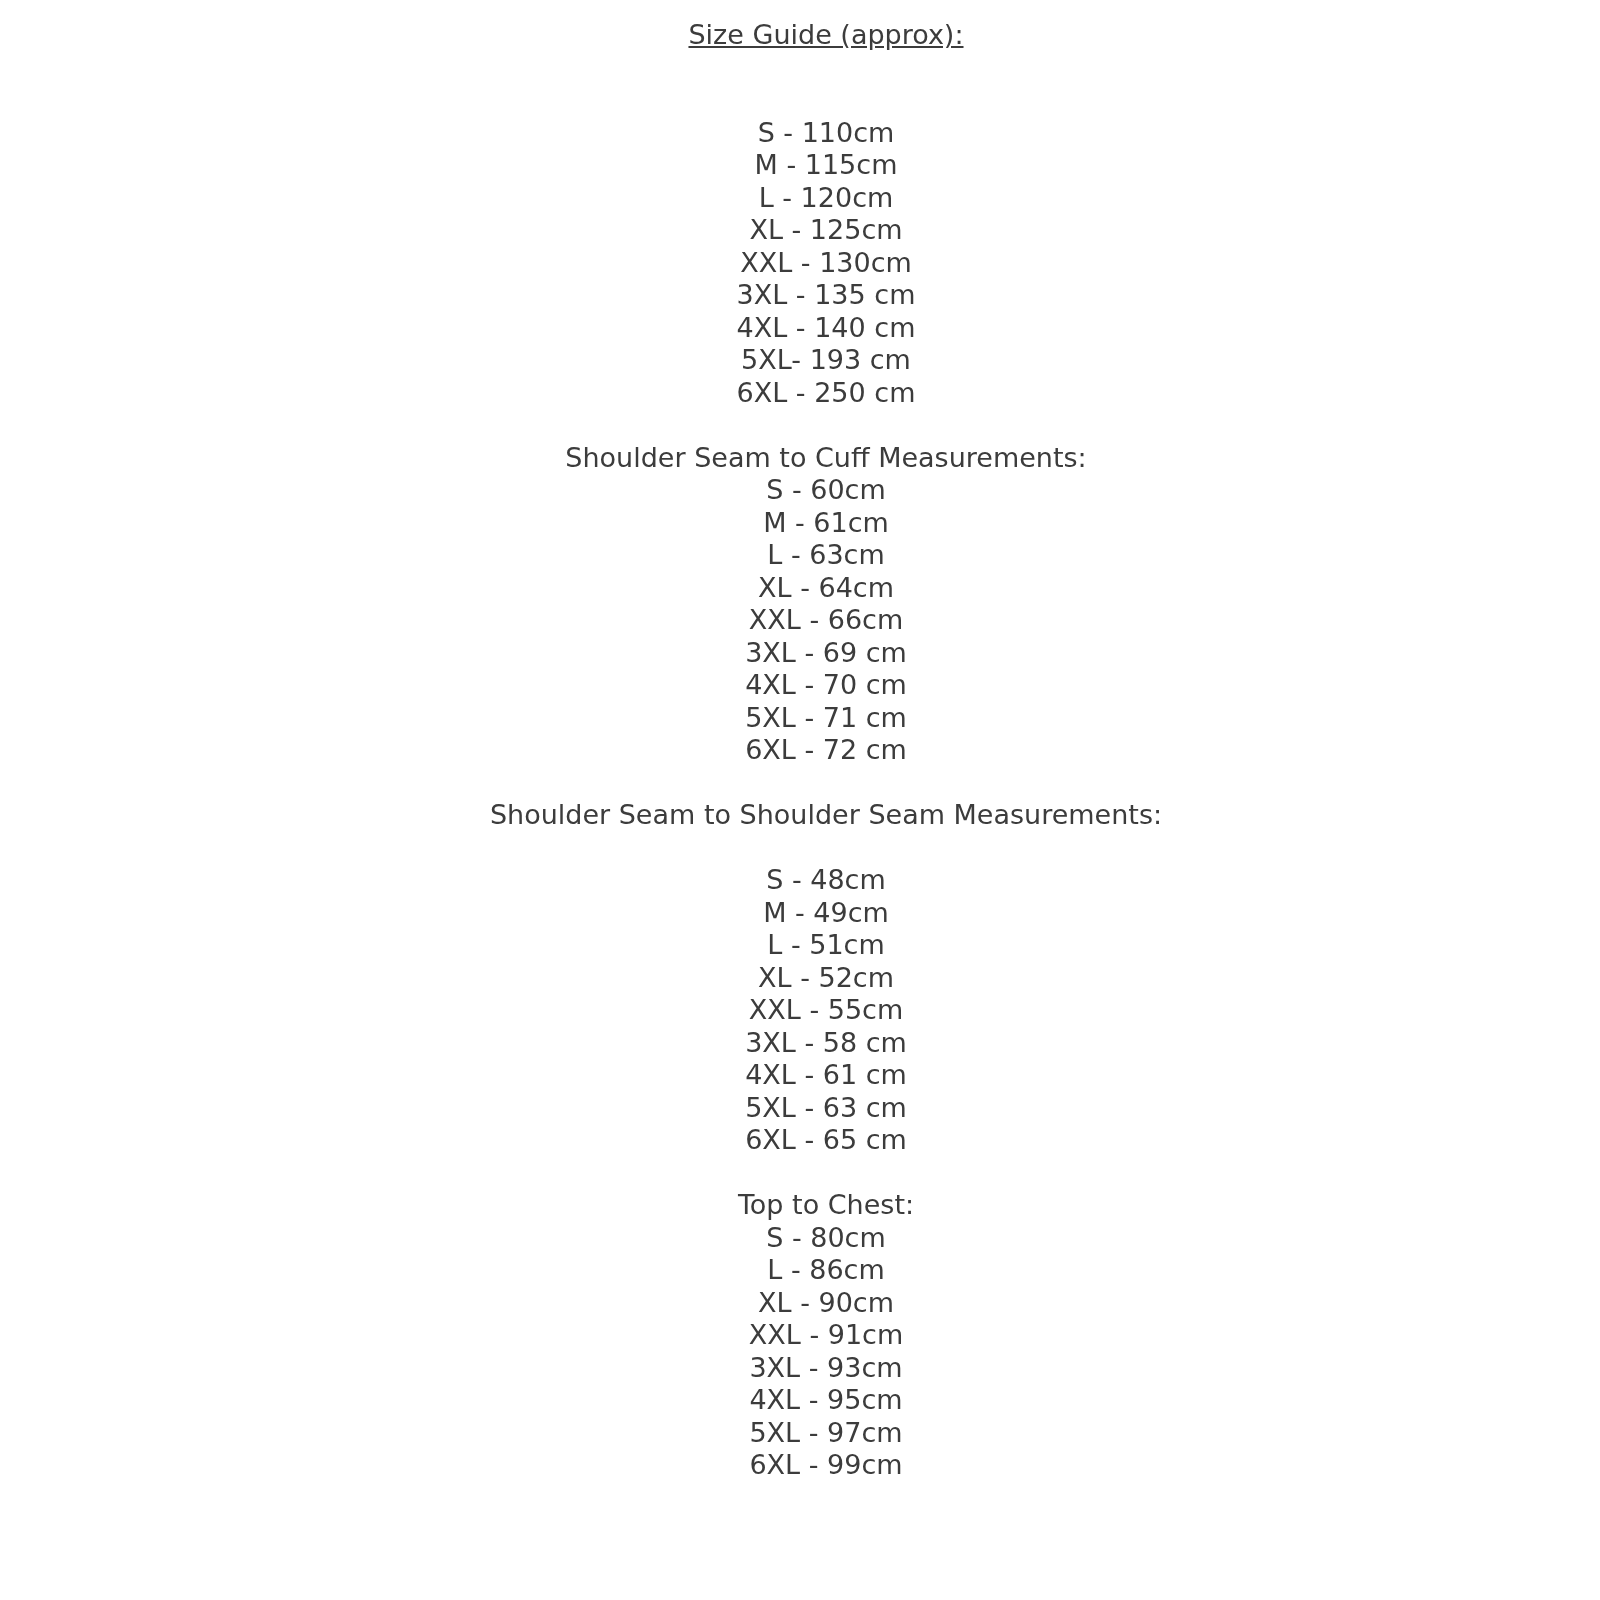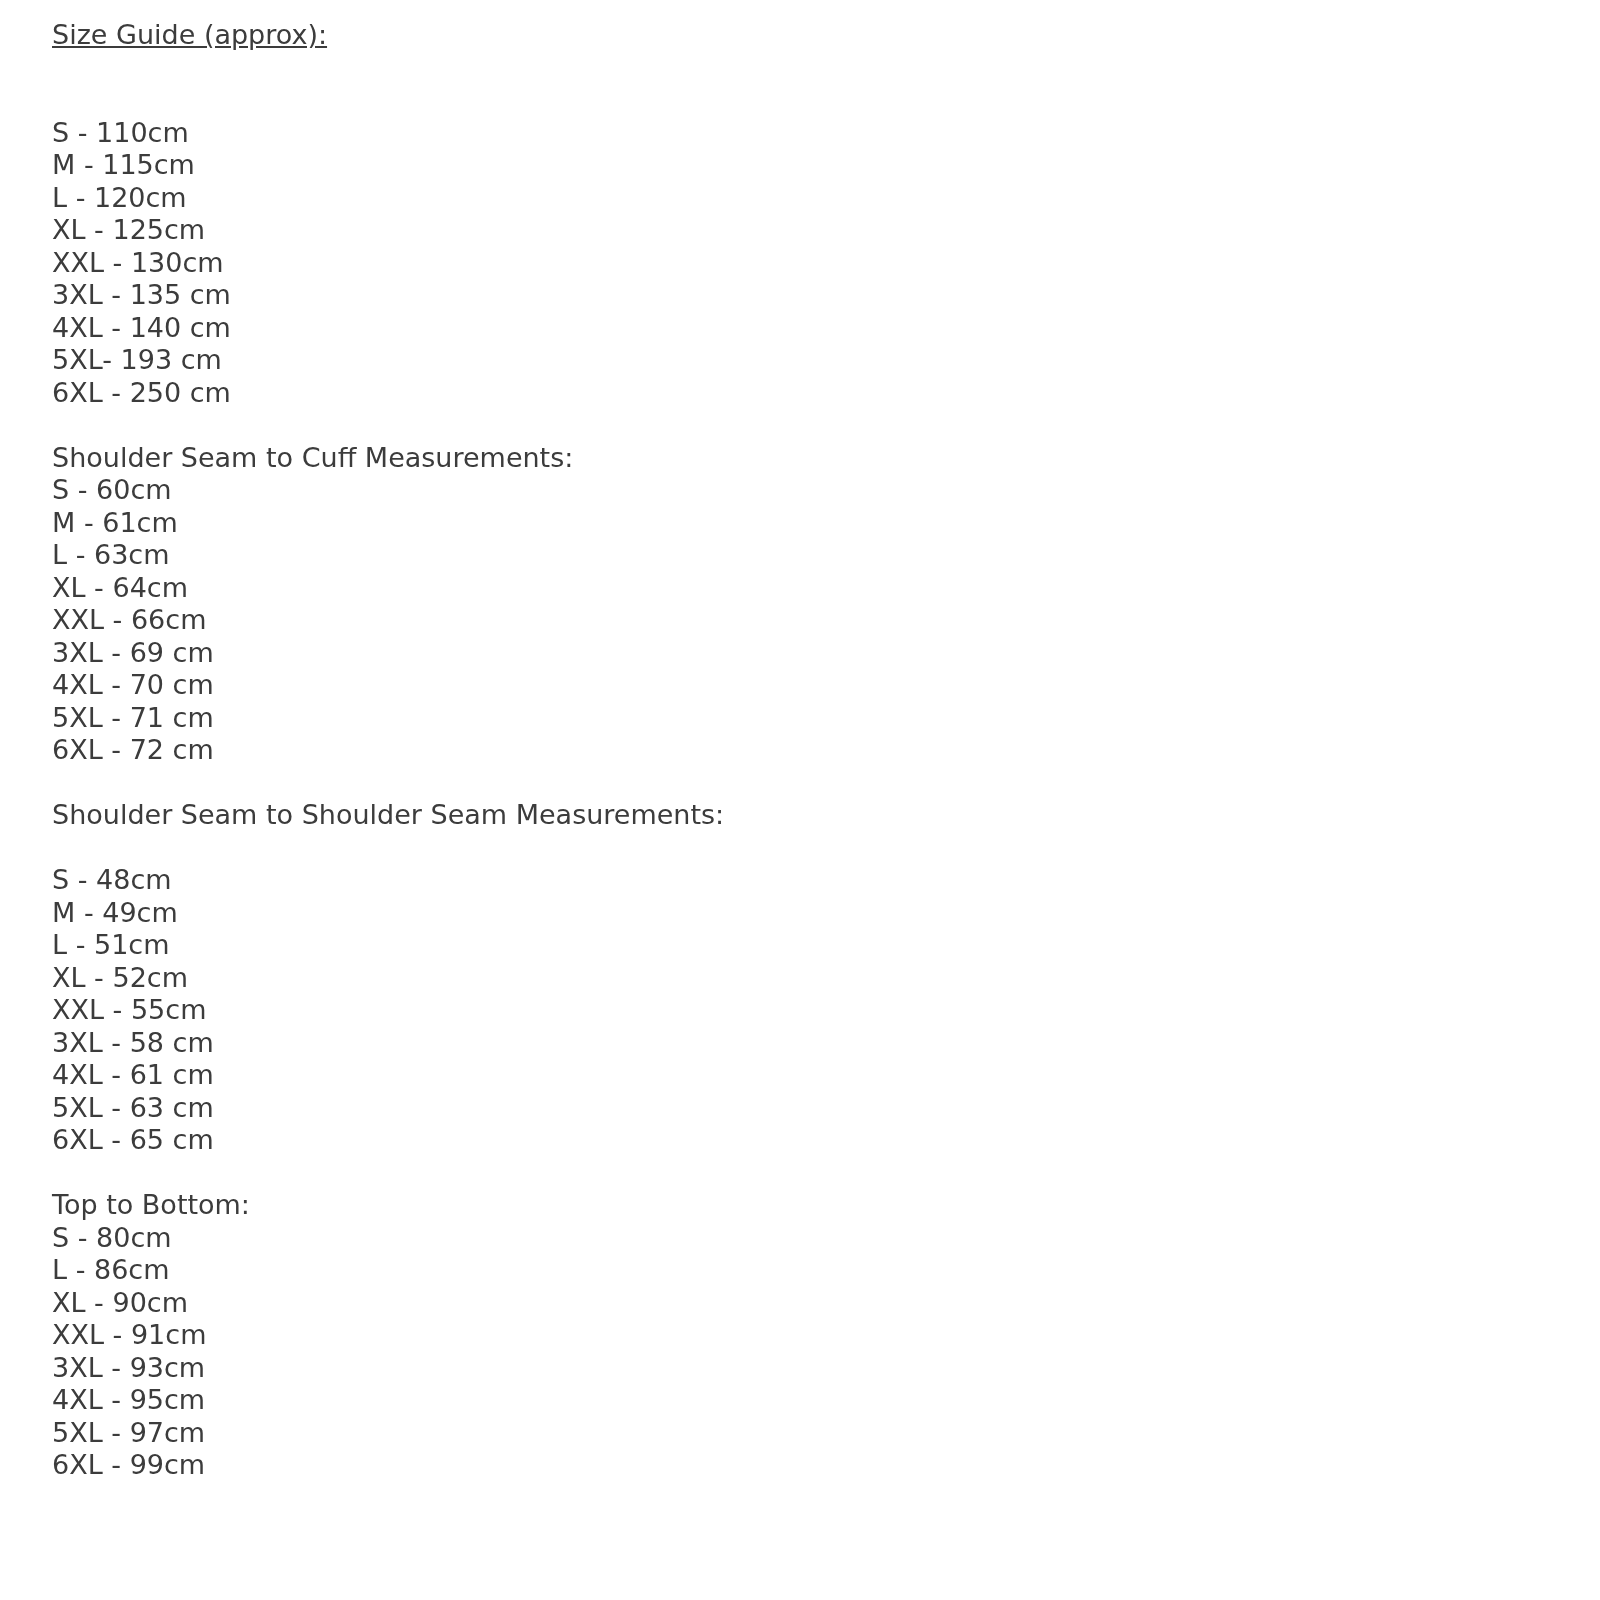--- a/index.html
+++ b/index.html
@@ -15,21 +15,21 @@
   }
   body {
     font-family: "DejaVu Sans", "Liberation Sans", sans-serif;
     font-size: 27px;
     line-height: 32.5px;
     color: var(--text-color);
   }
   .content {
     padding-top: 19px;
     padding-left: 52px; 
-    text-align: left;
+    text-align: center;
   }
   .line { min-height: 32.5px; white-space: pre; }
   .title { text-decoration: underline; }
   .spacer { height: 32.5px; }
 </style>
 </head>
 <body>
 
 <div class="content">
 
@@ -76,21 +76,21 @@
     <div class="line">XXL - 55cm</div>
     <div class="line">3XL - 58 cm</div>
     <div class="line">4XL - 61 cm</div>
     <div class="line">5XL - 63 cm</div>
     <div class="line">6XL - 65 cm</div>
   </section>
 
   <div class="spacer"></div>
 
   <section>
-    <div class="line heading">Top to Bottom:</div>
+    <div class="line heading">Top to Chest:</div>
     <div class="line">S - 80cm</div>
     <div class="line">L - 86cm</div>
     <div class="line">XL - 90cm</div>
     <div class="line">XXL - 91cm</div>
     <div class="line">3XL - 93cm</div>
     <div class="line">4XL - 95cm</div>
     <div class="line">5XL - 97cm</div>
     <div class="line">6XL - 99cm</div>
   </section>
 

